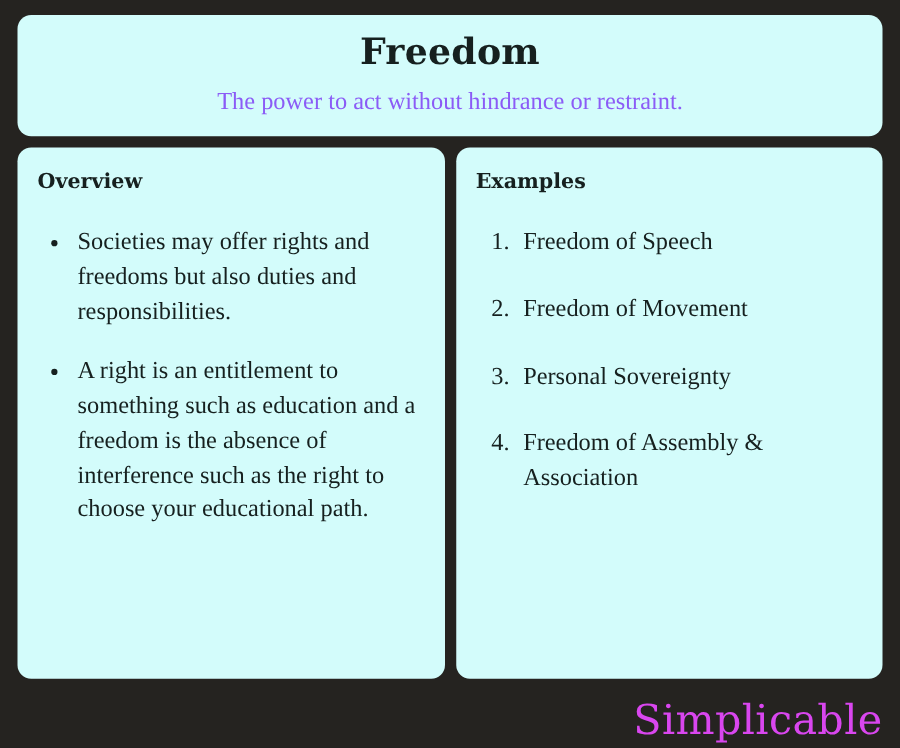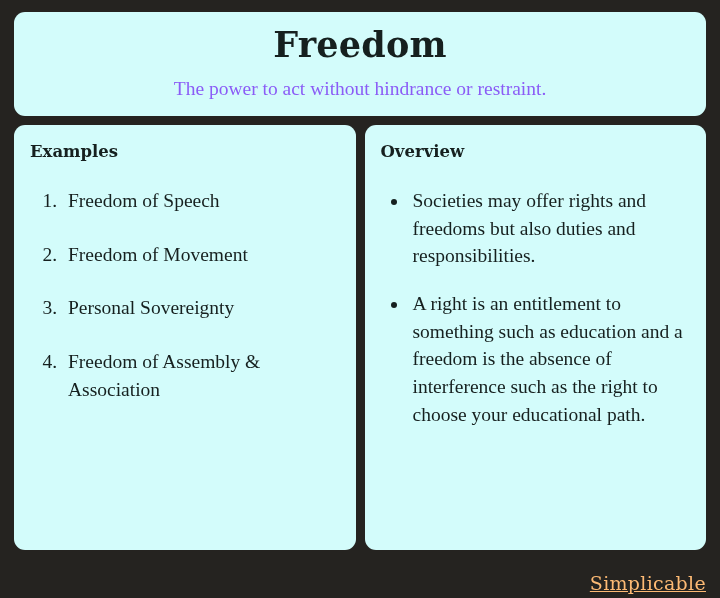--- a/index.html
+++ b/index.html
@@ -28,21 +28,21 @@
     box-sizing: border-box;
   }
   
   .header-card {
     padding: 14px 20px 16px 20px;
     text-align: center;
     flex: 0 0 auto;
   }
   .title {
     font-family: "DejaVu Serif", serif;
-    font-size: 35px;
+    font-size: 29px;
     font-weight: 700;
     color: #16201f;
     letter-spacing: 0.2px;
     line-height: 1.1;
     margin: 0 0 12px 0;
   }
   .subtitle {
     font-family: "Liberation Serif", serif;
     font-size: 19.5px;
     font-weight: 400;
@@ -100,55 +100,54 @@
     padding-left: 6px;
   }
   ol.numbers li:last-child { margin-bottom: 0; }
 
   
   .brand {
     position: absolute;
     right: 14px;
     bottom: 4px;
     font-family: "DejaVu Serif", serif;
-    font-size: 19px;
+    font-size: 33px;
     font-weight: 400;
-    color: #fdba74;
+    color: #d946ef;
     letter-spacing: 0.3px;
     line-height: 1.1;
-    text-decoration: underline;
   }
 </style>
 </head>
 <body>
 
 <div class="poster">
 
   <div class="card header-card">
     <h1 class="title">Freedom</h1>
     <p class="subtitle">The power to act without hindrance or restraint.</p>
   </div>
 
   <div class="columns">
 
     <div class="card col">
+      <h2 class="col-heading">Overview</h2>
+      <ul class="bullets">
+        <li>Societies may offer rights and freedoms but also duties and responsibilities.</li>
+        <li>A right is an entitlement to something such as education and a freedom is the absence of interference such as the right to choose your educational path.</li>
+      </ul>
+    </div>
+
+    <div class="card col">
       <h2 class="col-heading">Examples</h2>
       <ol class="numbers">
         <li>Freedom of Speech</li>
         <li>Freedom of Movement</li>
         <li>Personal Sovereignty</li>
         <li>Freedom of Assembly &amp; Association</li>
       </ol>
     </div>
 
-    <div class="card col">
-      <h2 class="col-heading">Overview</h2>
-      <ul class="bullets">
-        <li>Societies may offer rights and freedoms but also duties and responsibilities.</li>
-        <li>A right is an entitlement to something such as education and a freedom is the absence of interference such as the right to choose your educational path.</li>
-      </ul>
-    </div>
-
   </div>
 
   <div class="brand">Simplicable</div>
 
 </div>
 
 </body></html>

